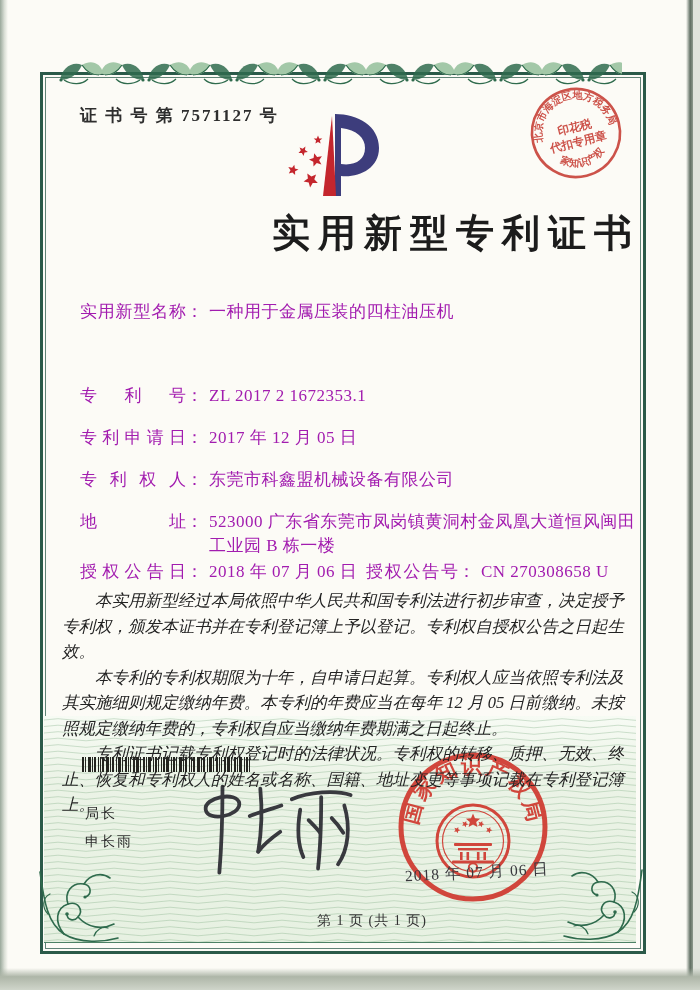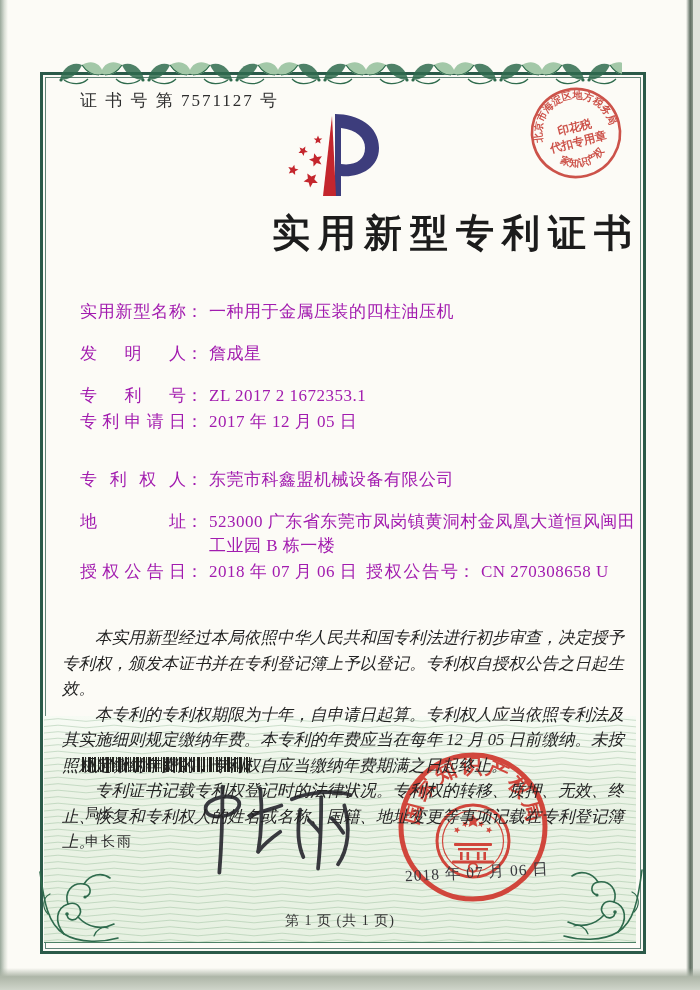--- a/index.html
+++ b/index.html
@@ -20,40 +20,39 @@
   .edge-bottom{position:absolute;left:0;top:968px;width:700px;height:22px;
     background:linear-gradient(180deg,rgba(255,255,255,0),#aeb6a8 40%,#cfd5ca);}
   .frame{
     position:absolute;left:40px;top:72px;width:600px;height:876px;
     border:3px solid #2b5a49;z-index:1;
   }
   .frame-inner{position:absolute;left:2px;top:2px;right:2px;bottom:2px;
     border:1px solid rgba(43,90,73,.75);}
   .vine-band{position:absolute;left:58px;top:58px;z-index:2;}
   .cert-no{
-    position:absolute;left:80px;top:89px;z-index:3;
-    font-size:17px;letter-spacing:2px;color:#2e2e2e;
+    position:absolute;left:80px;top:104px;z-index:3;
+    font-size:17px;letter-spacing:2px;color:#2e2e2e;font-weight:bold;
   }
   .logo{position:absolute;left:278px;top:108px;z-index:3;}
   .title{
     position:absolute;left:40px;top:208px;width:600px;z-index:3;
     text-align:right;font-size:38px;font-weight:700;color:#1c1c1c;
     letter-spacing:8px;
   }
   .frow{position:absolute;left:80px;z-index:3;font-size:17px;color:#a21caf;line-height:24px;}
   .flabel{display:inline-block;width:106px;text-align:justify;text-align-last:justify;vertical-align:top;}
   .fcolon{display:inline-block;vertical-align:top;margin-right:6px;}
   .fvalue{display:inline-block;width:432px;vertical-align:top;white-space:pre-line;letter-spacing:.5px;}
   .fpair2{position:absolute;left:270px;top:0;white-space:nowrap;}
   .fpair2 .flabel{width:92px;margin-left:16px;}
   .paras{
     position:absolute;left:62px;top:588px;width:562px;z-index:3;
     font-size:16.5px;line-height:25.5px;color:#232323;text-align:justify;
     font-style:italic;
-    margin-top:37px;
   }
   .paras p{margin:0;text-indent:2em;}
   .panel{
     position:absolute;left:44px;top:716px;width:592px;height:226px;z-index:2;
     background:linear-gradient(180deg,#f7fbf4, #ebf3e6 30%, #e7f1e2);
     border-bottom:1.5px solid rgba(46,107,74,.85);
   }
   .panel-waves{position:absolute;left:0;top:0;}
   .barcode{position:absolute;left:38px;top:41px;}
   .director{position:absolute;left:41px;top:84px;font-size:14px;line-height:28px;
@@ -63,21 +62,21 @@
   .seal-date{
     position:absolute;left:361px;top:146px;width:160px;z-index:5;
     font-size:15.5px;color:#38383d;letter-spacing:1px;
     transform:rotate(-3deg);font-style:normal;
   }
   .flourish{position:absolute;z-index:3;}
   .flourish.fl-left{left:-10px;top:146px;}
   .flourish.fl-right{left:518px;top:144px;transform:scaleX(-1);}
   .footer{
     position:absolute;left:0;top:196px;width:592px;text-align:center;z-index:4;
-    font-size:14px;color:#333;letter-spacing:1px;
+    font-size:14px;color:#333;letter-spacing:1px;padding-left:32px;
   }
   .stamp{position:absolute;left:528px;top:85px;z-index:4;transform:rotate(-14deg);opacity:.92;}
   svg text{font-family:"Liberation Serif","DejaVu Serif",serif;}
 </style>
 </head>
 <body>
 
 <div class="paper">
 
   <div class="frame">
@@ -194,27 +193,24 @@
     <text font-size="10" fill="#c9453c" text-anchor="middle" font-weight="700">
       <textPath href="#stampBotArc" startOffset="50%">国家知识产权局</textPath>
     </text>
     <text x="0" y="-2" font-size="11.5" fill="#c9453c" text-anchor="middle" font-weight="700">印花税</text>
     <text x="0" y="13" font-size="11.5" fill="#c9453c" text-anchor="middle" font-weight="700">代扣专用章</text>
   </svg>
 
   <div class="frow" style="top:300px">
     <span class="flabel">实用新型名称</span><span class="fcolon">：</span><span class="fvalue">一种用于金属压装的四柱油压机</span>
   </div>
-  <div class="frow" style="top:342px">
-    <span class="flabel">发明人</span><span class="fcolon">：</span><span class="fvalue">詹成星</span>
-  </div>
   <div class="frow" style="top:384px">
     <span class="flabel">专利号</span><span class="fcolon">：</span><span class="fvalue">ZL 2017 2 1672353.1</span>
   </div>
-  <div class="frow" style="top:410px">
+  <div class="frow" style="top:426px">
     <span class="flabel">专利申请日</span><span class="fcolon">：</span><span class="fvalue">2017 年 12 月 05 日</span>
   </div>
   <div class="frow" style="top:468px">
     <span class="flabel">专利权人</span><span class="fcolon">：</span><span class="fvalue">东莞市科鑫盟机械设备有限公司</span>
   </div>
   <div class="frow" style="top:510px">
     <span class="flabel">地址</span><span class="fcolon">：</span><span class="fvalue">523000 广东省东莞市凤岗镇黄洞村金凤凰大道恒风闽田
 工业园 B 栋一楼</span>
   </div>
   <div class="frow" style="top:560px;width:544px">

